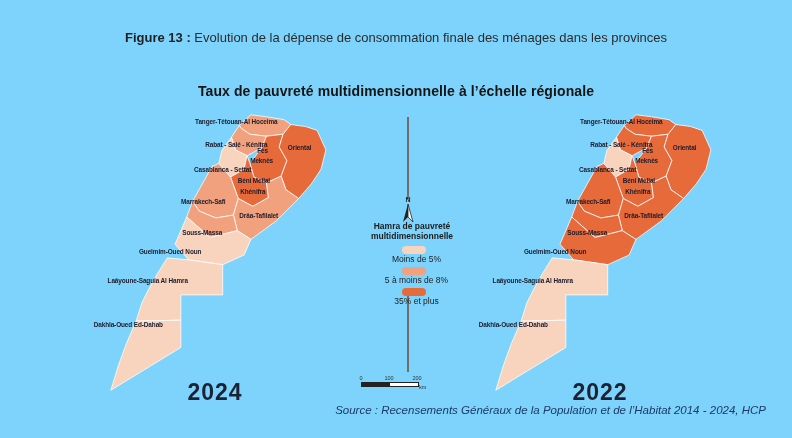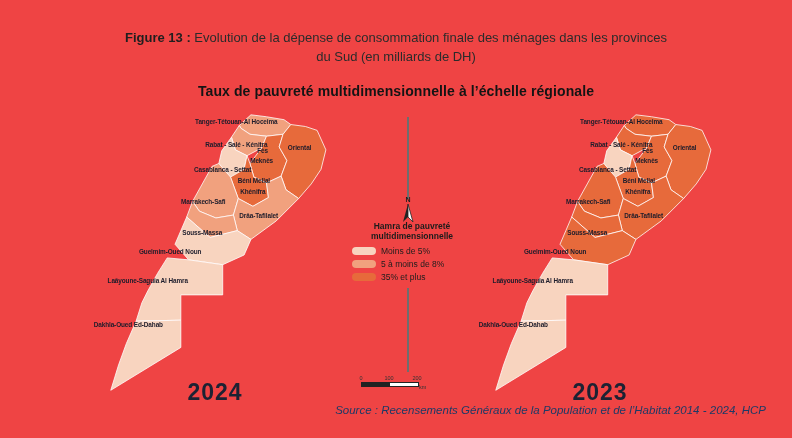--- a/index.html
+++ b/index.html
@@ -1,16 +1,16 @@
 <!DOCTYPE html>
 <html><head>
 <meta charset="utf-8">
 <style>
   html,body{margin:0;padding:0;background:#fff;}
-  .page{position:relative;width:792px;height:438px;background:#ef4444;
+  .page{position:relative;width:792px;height:438px;background:#7dd3fc;
         font-family:"Liberation Sans",sans-serif;overflow:hidden;}
 
   .caption{position:absolute;top:28px;left:0;width:100%;text-align:center;
            font-size:13px;color:#2b2b2b;line-height:19px;}
   .caption .cap-prefix{font-weight:bold;color:#1f1f1f;}
 
   .map-title{position:absolute;top:83px;left:0;width:100%;text-align:center;
              font-size:14px;font-weight:bold;color:#141414;letter-spacing:.1px;}
 
   .map-block{position:absolute;top:108px;width:234px;height:292px;}
@@ -24,21 +24,21 @@
   .vline.top{top:117px;height:82px;}
   .vline.bot{top:288px;height:84px;}
 
   .north{position:absolute;left:399px;top:196px;width:18px;text-align:center;}
   .n-label{font-size:7px;font-weight:bold;color:#1d1d1d;line-height:7px;}
   .north svg{display:block;margin:0 auto;}
 
   .legend{position:absolute;left:343px;top:222px;width:138px;}
   .legend-title{text-align:center;font-weight:bold;font-size:8.5px;color:#1c1c1c;line-height:9.5px;}
   .legend-items{margin-top:5px;padding-left:9px;}
-  .legend-row{display:flex;align-items:center;margin-bottom:3px;}
+  .legend-row{display:flex;align-items:center;margin-bottom:3px;flex-direction:column;}
   .legend-swatch{width:24px;height:8px;border-radius:4px;margin-right:5px;flex:0 0 auto;}
   .legend-label{font-size:8.5px;color:#1d1d1d;}
 
   .scalebar{position:absolute;left:361px;top:375px;width:80px;color:#333;}
   .sb-nums{position:relative;width:56px;height:7px;font-size:5.5px;}
   .sb-nums span{position:absolute;top:0;transform:translateX(-50%);}
   .sb-n0{left:0;} .sb-n1{left:28px;} .sb-n2{left:56px;}
   .sb-bar{width:56px;height:3px;border:1px solid #222;background:#fff;position:relative;}
   .sb-left{position:absolute;left:0;top:0;width:50%;height:100%;background:#222;}
   .sb-km{position:absolute;left:58px;top:9px;font-size:5.5px;}
@@ -46,21 +46,20 @@
   .source{position:absolute;top:404px;right:26px;font-size:11.5px;font-style:italic;
           color:#1d3a66;white-space:nowrap;margin-left:42px;}
 </style>
 </head>
 <body>
 
 <div class="page">
 
   <div class="caption">
     <div><span class="cap-prefix">Figure 13 :</span> <span>Evolution de la dépense de consommation finale des ménages dans les provinces</span></div>
-    <div>du Sud (en milliards de DH)</div>
   </div>
 
   <div class="map-title">Taux de pauvreté multidimensionnelle à l’échelle régionale</div>
 
   <div class="map-block map-2024">
     <svg class="morocco" width="234" height="292" viewBox="0 0 240 300" xmlns="http://www.w3.org/2000/svg">
         <path d="M160,7 L176,9 L194,12 L201,17 L193,27 L176,29 L159,27 L150,21 L148,18 Z" fill="#f1a17e" stroke="#ffffff" stroke-width="0.8" stroke-linejoin="round"></path>
         <path d="M148,18 L150,21 L159,27 L176,29 L171,41 L156,49 L144,43 L140,30 Z" fill="#f1a17e" stroke="#ffffff" stroke-width="0.8" stroke-linejoin="round"></path>
         <path d="M176,29 L193,27 L189,40 L197,54 L191,70 L176,77 L163,71 L159,57 L171,41 Z" fill="#e76a3b" stroke="#ffffff" stroke-width="0.8" stroke-linejoin="round"></path>
         <path d="M201,17 L216,19 L228,23 L237,43 L232,63 L222,78 L209,93 L196,84 L191,70 L197,54 L189,40 L193,27 Z" fill="#e76a3b" stroke="#ffffff" stroke-width="0.8" stroke-linejoin="round"></path>
@@ -112,21 +111,21 @@
         <text x="131" y="66" text-anchor="middle" font-size="6.6" font-weight="bold" fill="#1c1c2b" font-family="&quot;Liberation Sans&quot;, sans-serif" letter-spacing="-0.1">Casablanca - Settat</text>
         <text x="163" y="77" text-anchor="middle" font-size="6.6" font-weight="bold" fill="#1c1c2b" font-family="&quot;Liberation Sans&quot;, sans-serif" letter-spacing="-0.1">Béni Mellal</text>
         <text x="162" y="88" text-anchor="middle" font-size="6.6" font-weight="bold" fill="#1c1c2b" font-family="&quot;Liberation Sans&quot;, sans-serif" letter-spacing="-0.1">Khénifra</text>
         <text x="111" y="99" text-anchor="middle" font-size="6.6" font-weight="bold" fill="#1c1c2b" font-family="&quot;Liberation Sans&quot;, sans-serif" letter-spacing="-0.1">Marrakech-Safi</text>
         <text x="168" y="113" text-anchor="middle" font-size="6.6" font-weight="bold" fill="#1c1c2b" font-family="&quot;Liberation Sans&quot;, sans-serif" letter-spacing="-0.1">Drâa-Tafilalet</text>
         <text x="110" y="130" text-anchor="middle" font-size="6.6" font-weight="bold" fill="#1c1c2b" font-family="&quot;Liberation Sans&quot;, sans-serif" letter-spacing="-0.1">Souss-Massa</text>
         <text x="77" y="150" text-anchor="middle" font-size="6.6" font-weight="bold" fill="#1c1c2b" font-family="&quot;Liberation Sans&quot;, sans-serif" letter-spacing="-0.1">Guelmim-Oued Noun</text>
         <text x="54" y="180" text-anchor="middle" font-size="6.6" font-weight="bold" fill="#1c1c2b" font-family="&quot;Liberation Sans&quot;, sans-serif" letter-spacing="-0.1">Laâyoune-Saguia Al Hamra</text>
         <text x="34" y="225" text-anchor="middle" font-size="6.6" font-weight="bold" fill="#1c1c2b" font-family="&quot;Liberation Sans&quot;, sans-serif" letter-spacing="-0.1">Dakhla-Oued Ed-Dahab</text>
       </svg>
-    <div class="year">2023</div>
+    <div class="year">2022</div>
   </div>
 
   <div class="vline top"></div>
   <div class="vline bot"></div>
 
   <div class="north">
     <div class="n-label">N</div>
     <svg width="14" height="21" viewBox="0 0 14 21" xmlns="http://www.w3.org/2000/svg">
       <polygon points="7,1 2,19 7,14" fill="#222"></polygon>
       <polygon points="7,1 12,19 7,14" fill="#fff" stroke="#222" stroke-width="0.8"></polygon>

